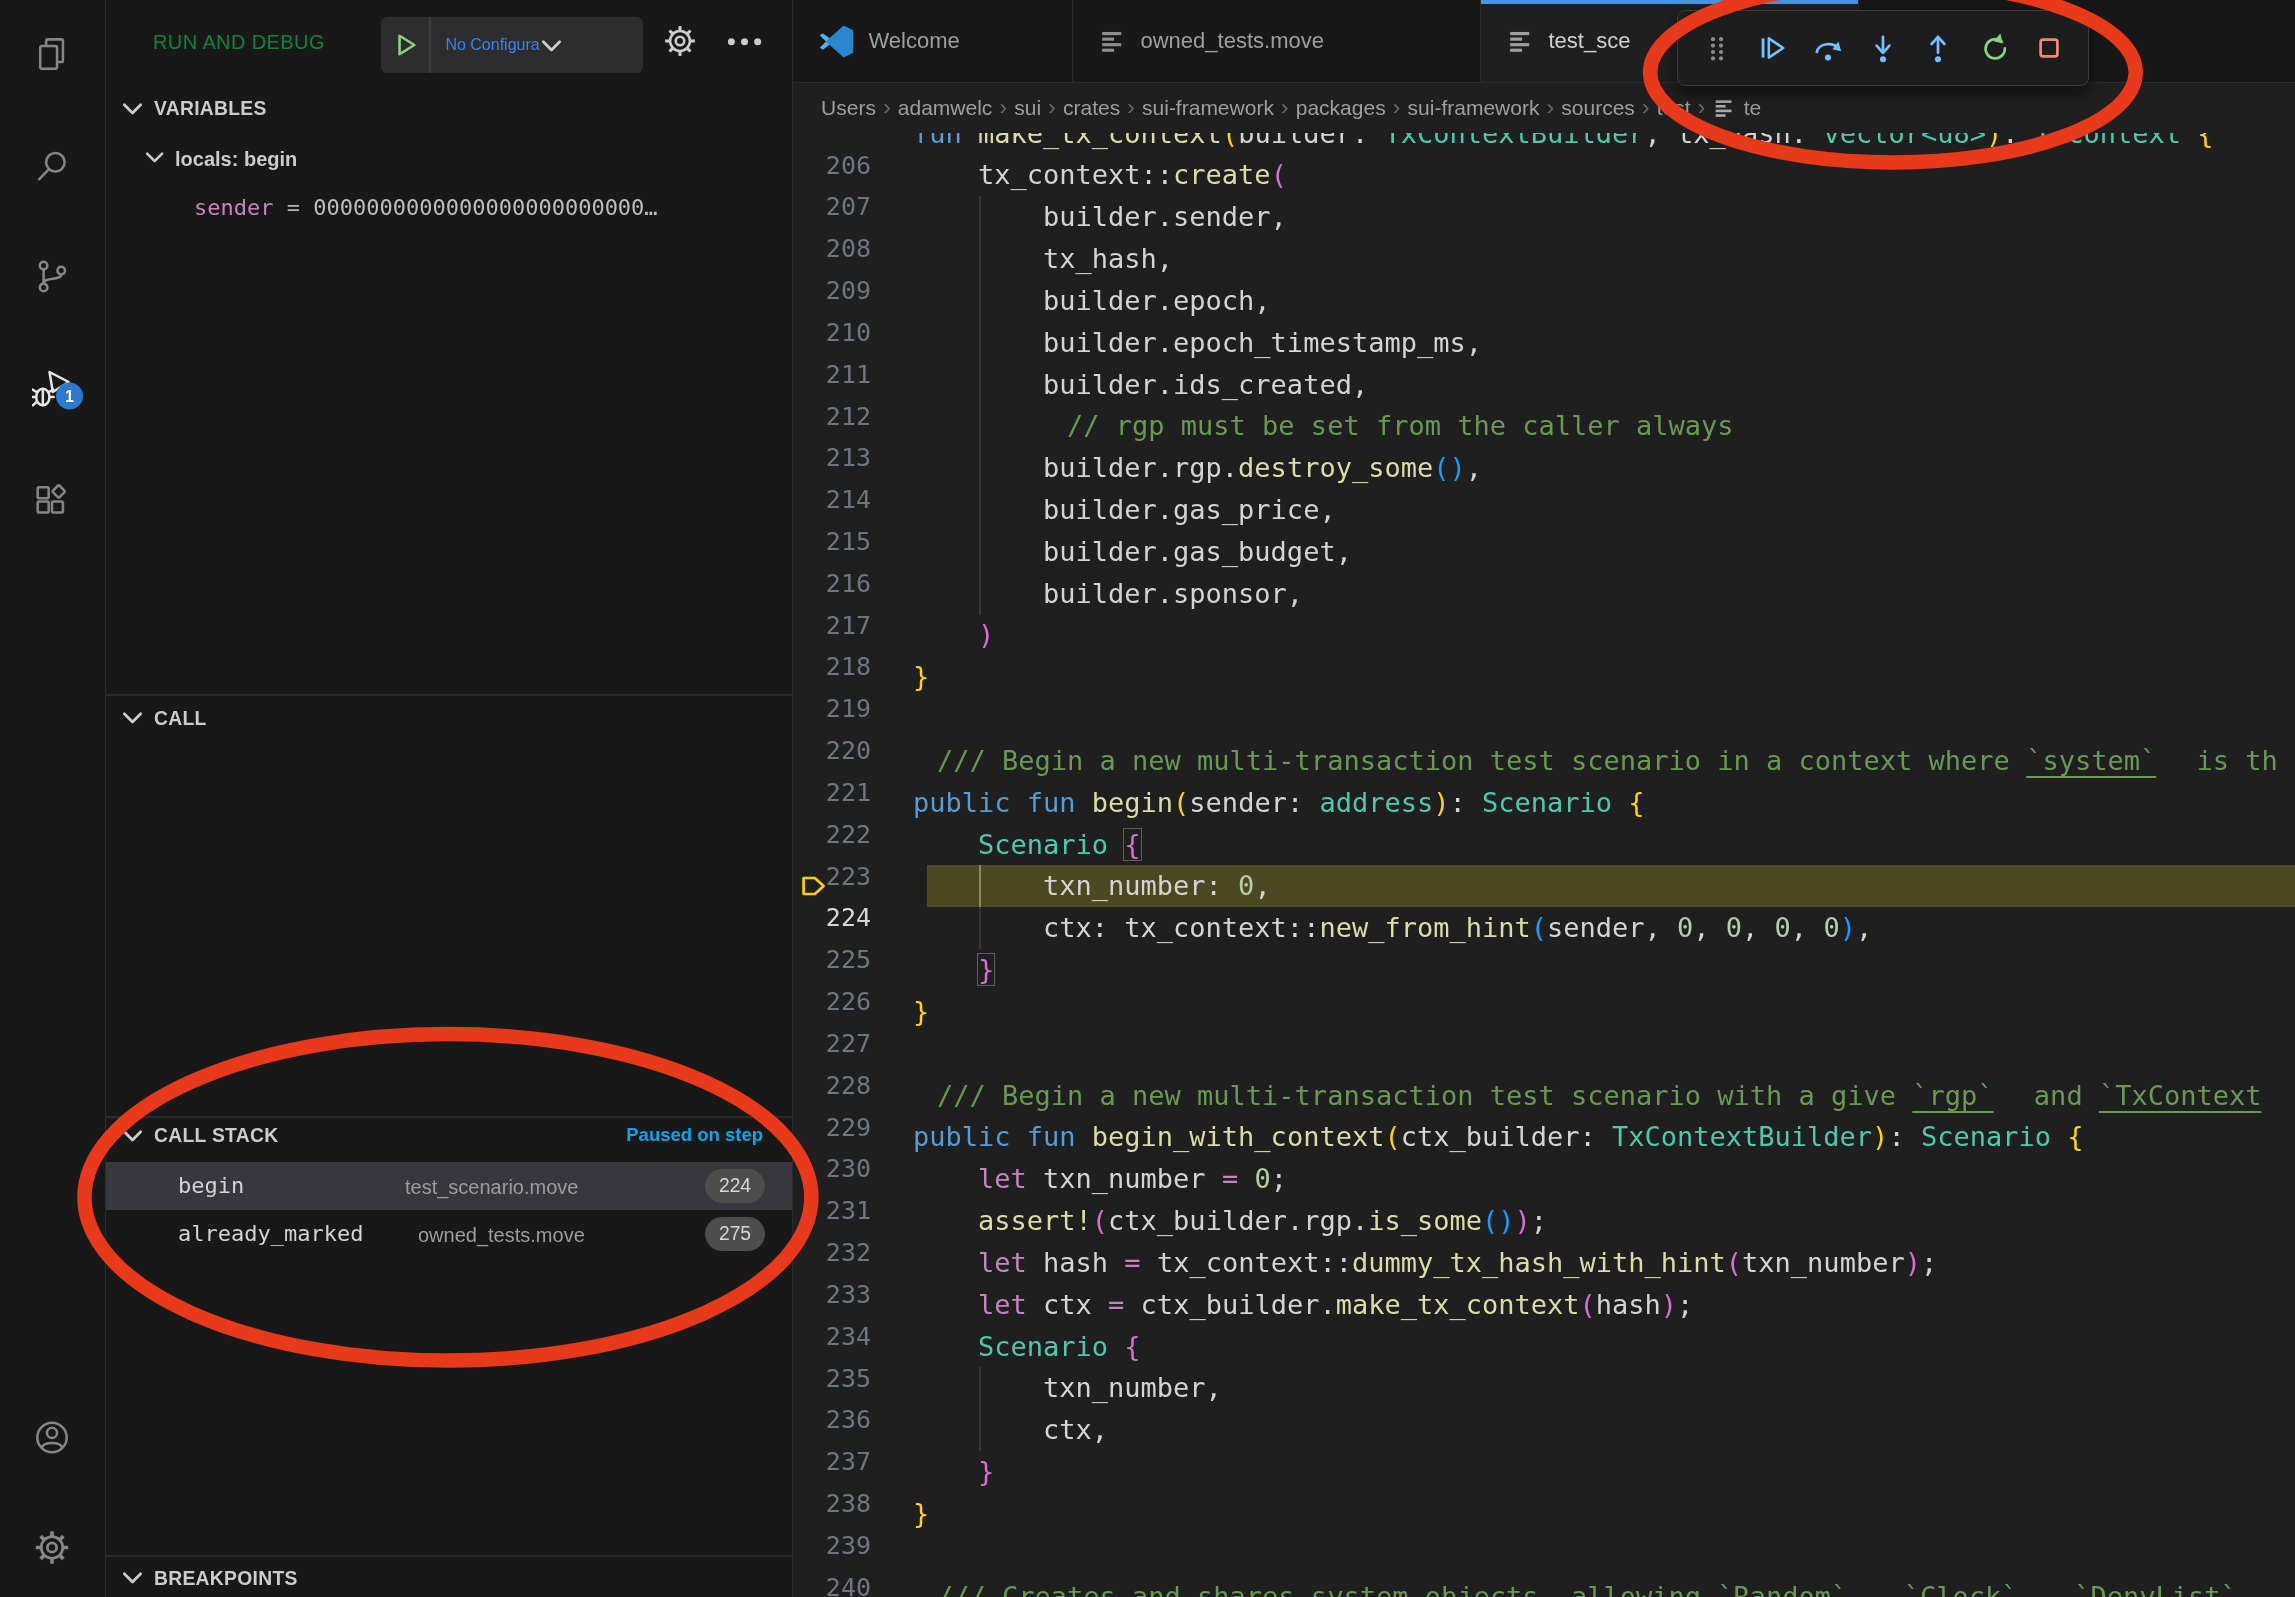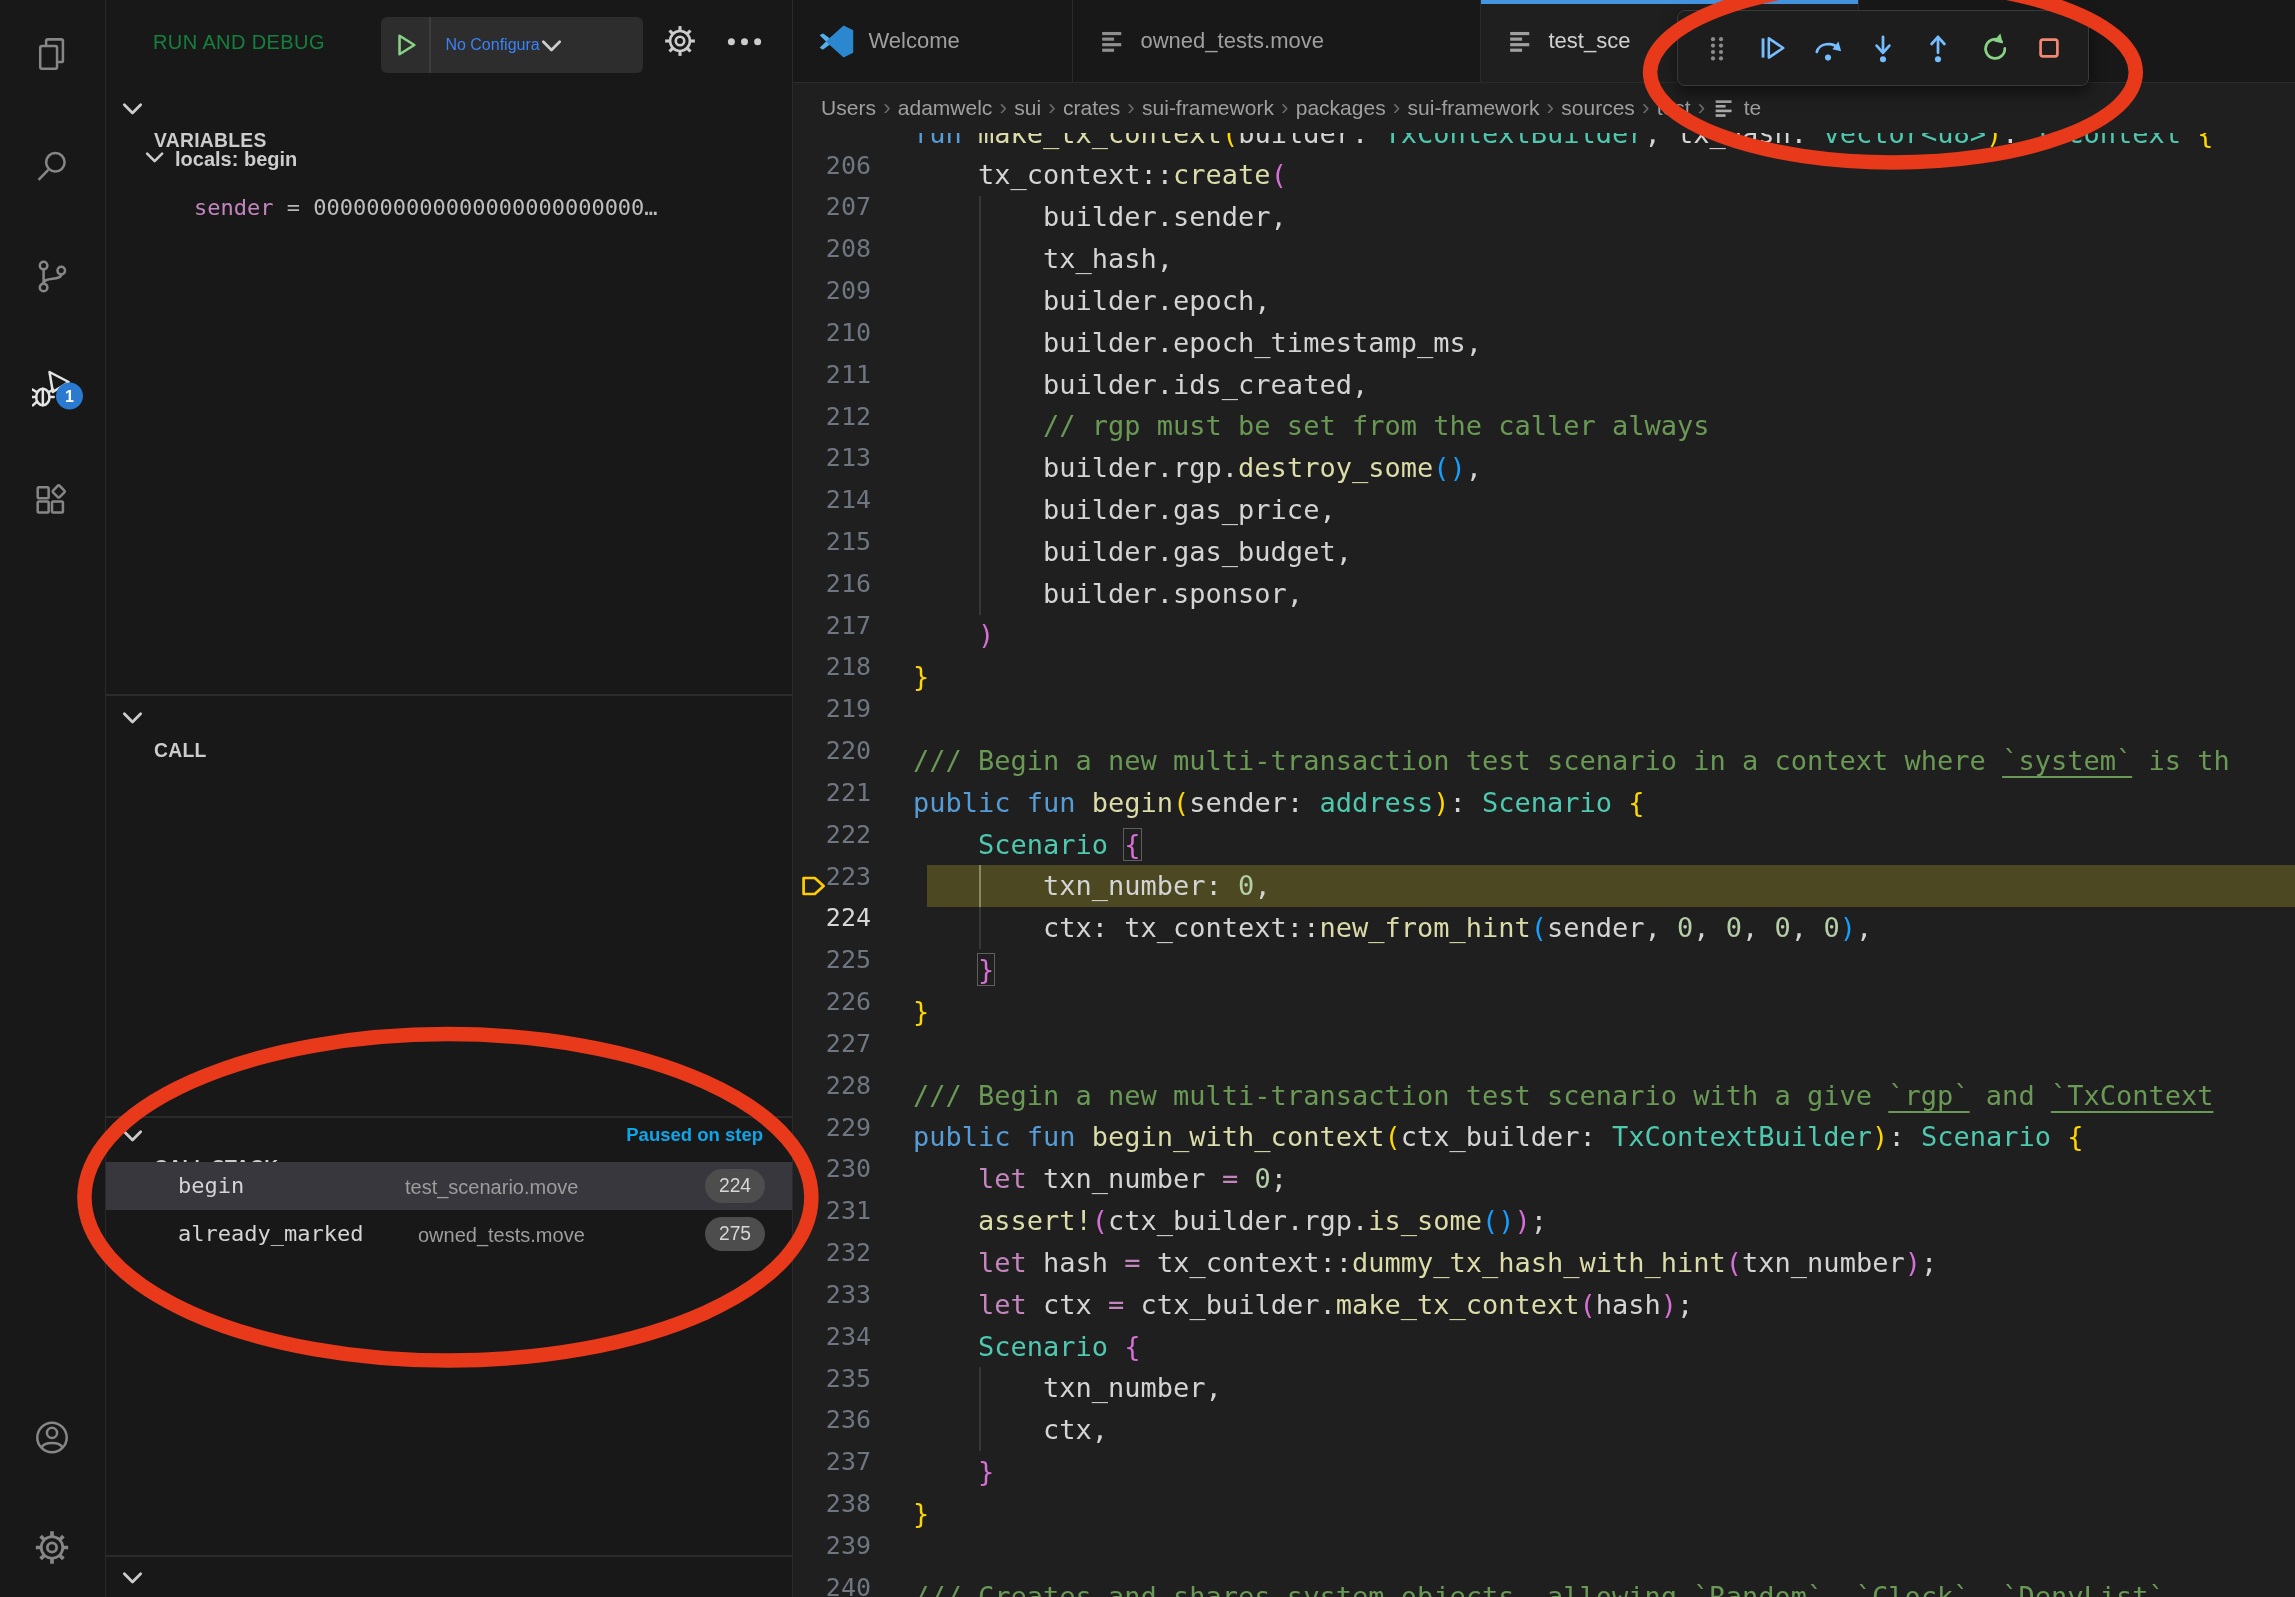--- a/index.html
+++ b/index.html
@@ -22,21 +22,21 @@
   .run-btn{position:absolute;left:275px;top:17px;width:262px;height:56px;background:#2d2d2d;
            border-radius:6.4px;display:flex;align-items:center;}
   .run-btn .play{margin-left:13px;color:#89d185;display:flex;}
   .run-btn .vsep{width:1.6px;height:56px;background:#3c3c3c;margin-left:11.3px;}
   .run-btn .lbl{margin-left:14.5px;font-size:16px;color:#3b82f6;white-space:nowrap;overflow:hidden;max-width:149px;}
   .run-btn .chev{margin-left:1.6px;color:#cccccc;display:flex;}
   .hdr-gear{position:absolute;left:557px;top:24px;color:#cccccc;}
   .hdr-dots{position:absolute;left:621px;top:32px;color:#cccccc;}
 
   .sect-chev{position:absolute;left:16px;color:#cccccc;display:flex;}
-  .sect-lbl{position:absolute;left:48px;font-size:19.3px;font-weight:700;color:#cccccc;letter-spacing:0.3px;margin-top:32px;}
+  .sect-lbl{position:absolute;left:48px;font-size:19.3px;font-weight:700;color:#cccccc;letter-spacing:0.3px;}
   .divider{position:absolute;left:0;width:100%;height:1.6px;background:#2b2b2b;}
 
   .locals-chev{position:absolute;left:39px;top:150px;color:#cccccc;display:flex;}
   .locals-lbl{position:absolute;left:69px;top:148px;font-size:20px;font-weight:700;color:#cccccc;}
   .var-row{position:absolute;left:88px;top:195px;font-family:"DejaVu Sans Mono",monospace;font-size:22px;white-space:nowrap;}
   .var-name{color:#c586c0;}
   .var-eq{color:#b5b5b5;}
   .var-val{color:#bdbdbd;}
 
   .cs-status{position:absolute;right:29px;top:1124px;font-size:18.5px;font-weight:700;color:#0ea5e9;}
@@ -72,21 +72,21 @@
   .cl .num{position:absolute;left:0;top:0;width:78px;text-align:right;
            font-family:"DejaVu Sans Mono",monospace;font-size:25px;line-height:42px;color:#6e7681;margin-top:32px;}
   .cl .txt{position:absolute;left:120px;top:0;font-family:"DejaVu Sans Mono",monospace;
            font-size:27px;line-height:42px;white-space:pre;z-index:1;}
   .cl .guide{position:absolute;left:186px;top:0;bottom:0;width:1.6px;background:#373737;}
   .cl.cur::before{content:'';position:absolute;left:134px;right:0;top:0;bottom:0;background:#4c4922;}
   .cl.cur .guide{background:#8a8a5e;}
   .cl.cur .num{color:#d7d7d7;}
   .cl .marker{position:absolute;left:8px;top:8.8px;}
   .tk-pln{color:#d4d4d4;} .tk-kw{color:#569cd6;} .tk-ctl{color:#c586c0;} .tk-fn{color:#dcdcaa;}
-  .tk-typ{color:#4ec9b0;} .tk-cmt{color:#6a9955;} .tk-num{color:#b5cea8;}
+  .tk-typ{color:#4ec9b0;} .tk-cmt{color:#6a9955;margin-left:24px;} .tk-num{color:#b5cea8;}
   .tk-cmtc{color:#6a9955;text-decoration:underline;text-underline-offset:5.6px;text-decoration-thickness:2.4px;}
   .tk-b1{color:#ffd700;} .tk-b2{color:#d670d6;} .tk-b3{color:#179fff;}
   .tk-bm{color:#d670d6;outline:1.6px solid #5e5e5e;outline-offset:0.8px;}
 
   
   .dbgbar{position:absolute;left:1677px;top:9.7px;width:412px;height:76px;background:#1d1d1d;
           border:1.6px solid #3a3a3a;border-radius:8px;box-shadow:0 6.4px 14.5px rgba(0,0,0,.5);
           display:flex;align-items:center;justify-content:space-between;padding:0 17.7px;
           box-sizing:border-box;z-index:6;}
   .dbtn{display:flex;align-items:center;justify-content:center;width:42px;height:48px;cursor:pointer;}

